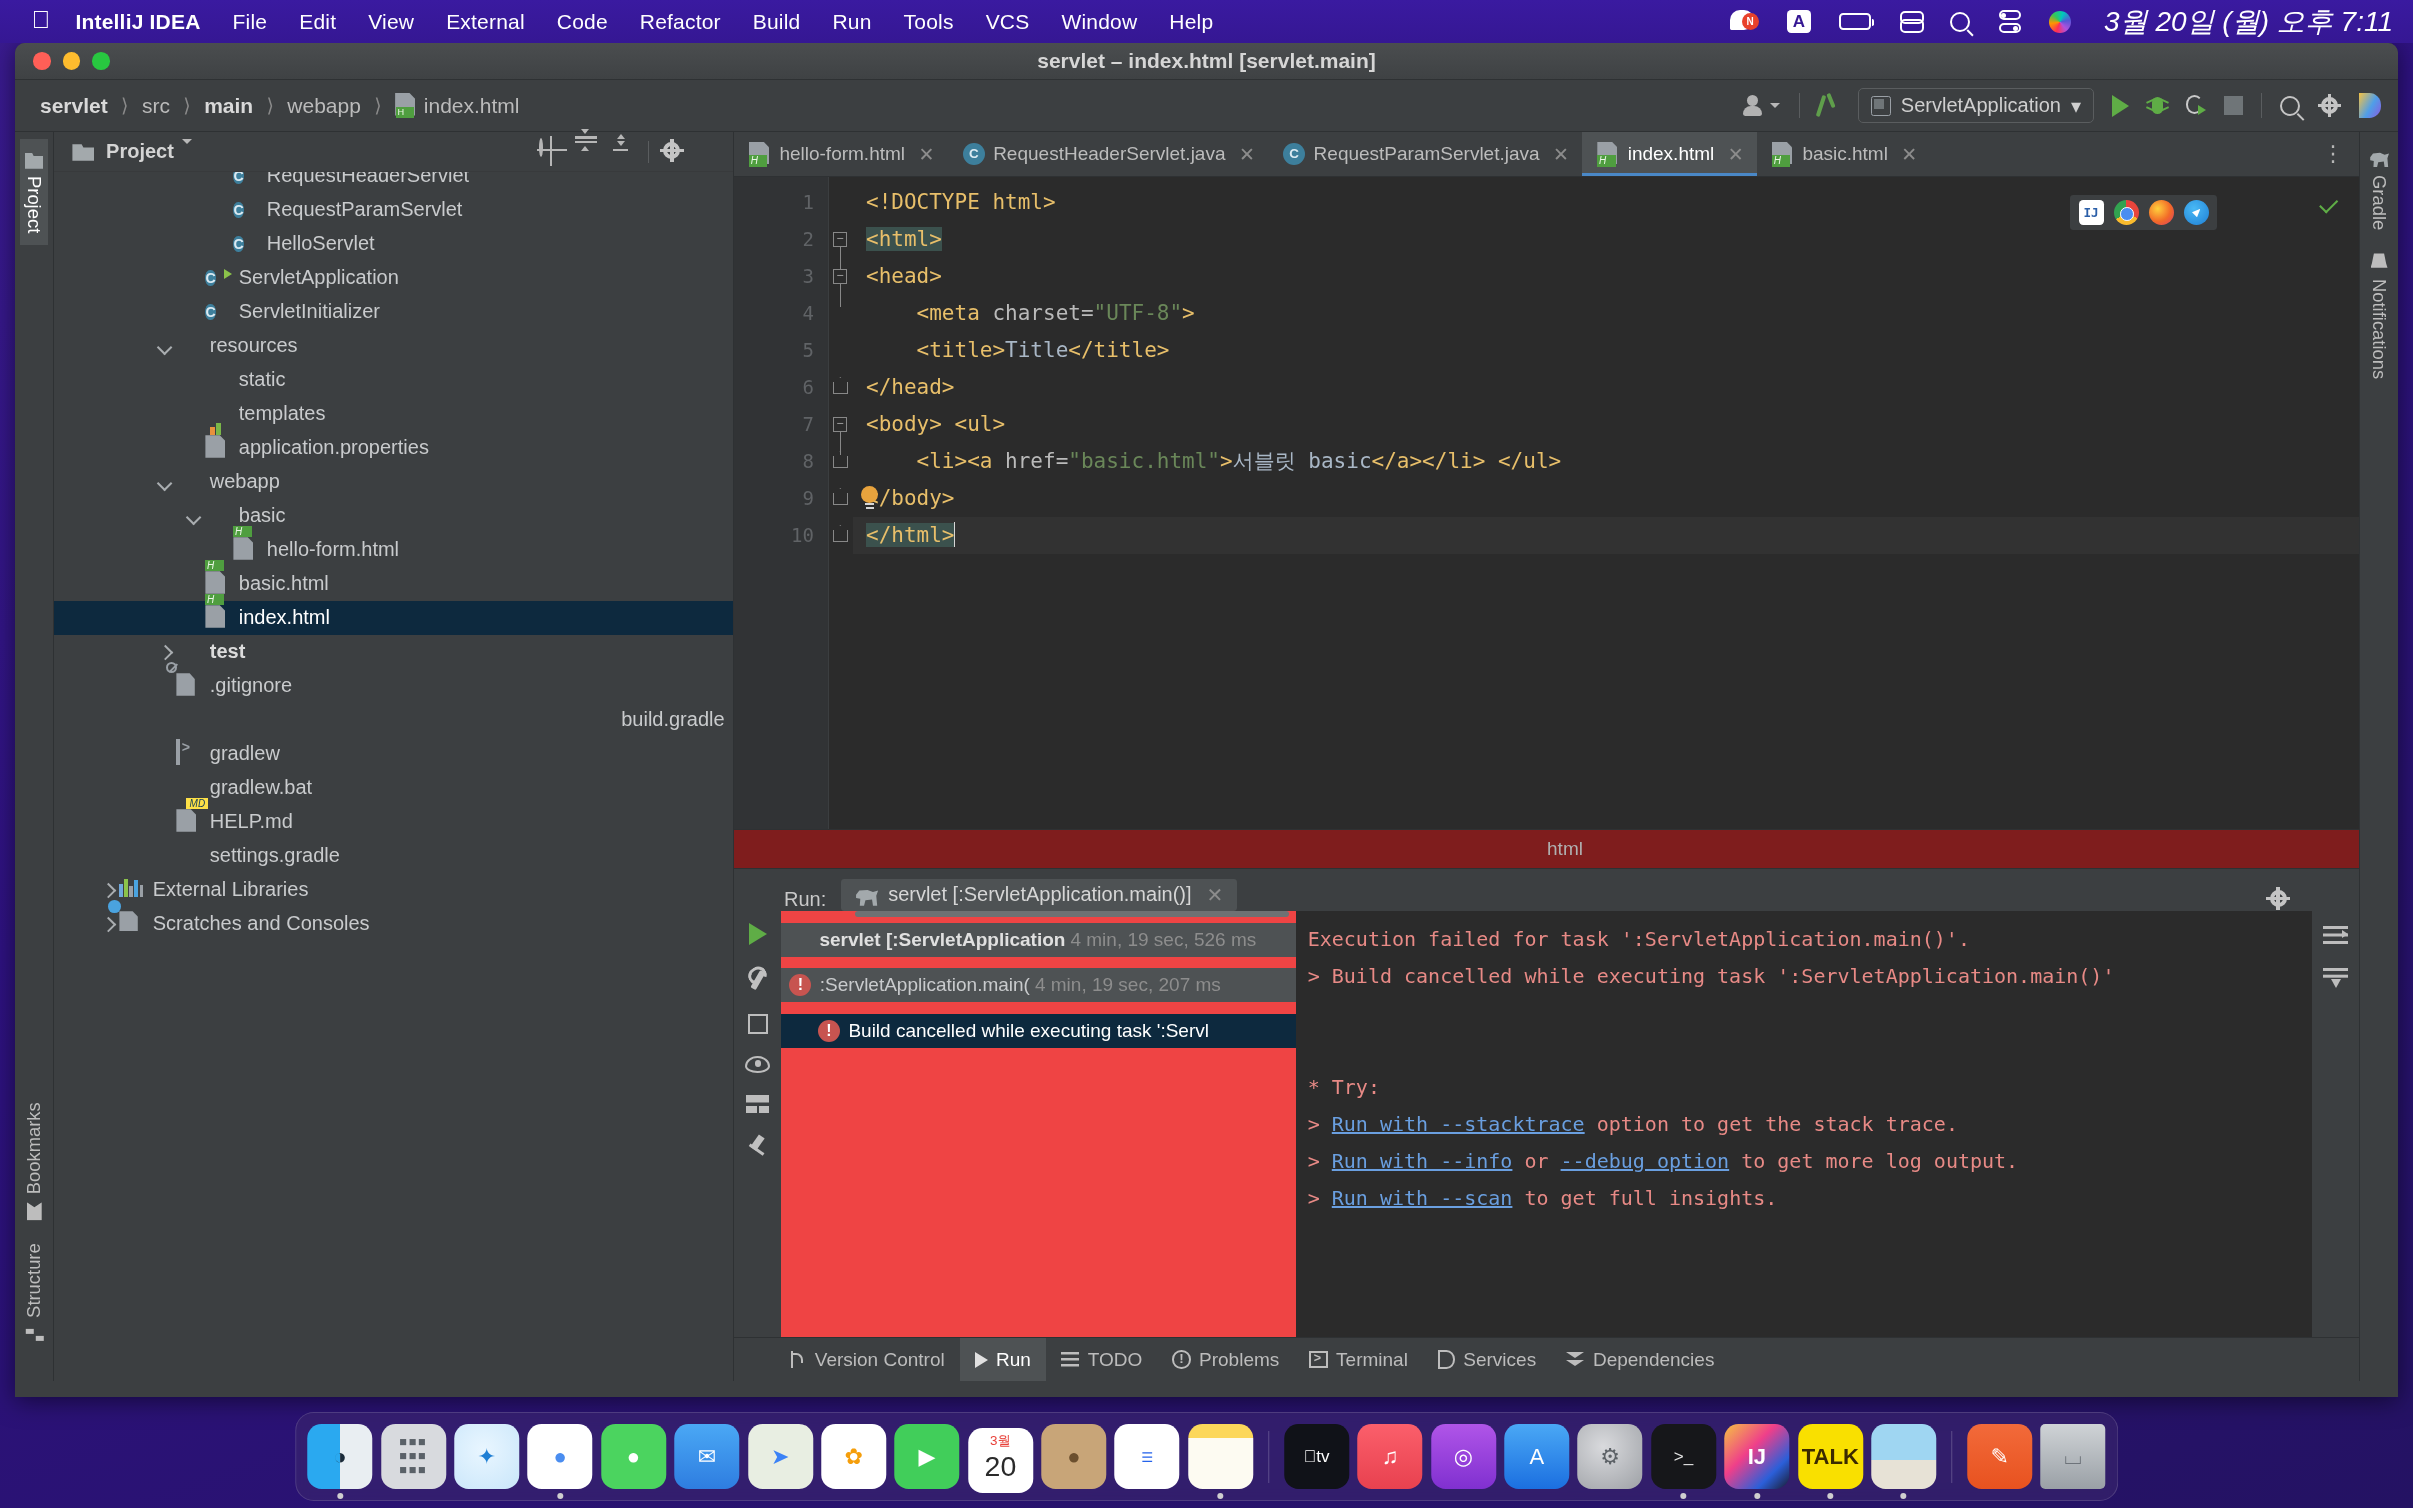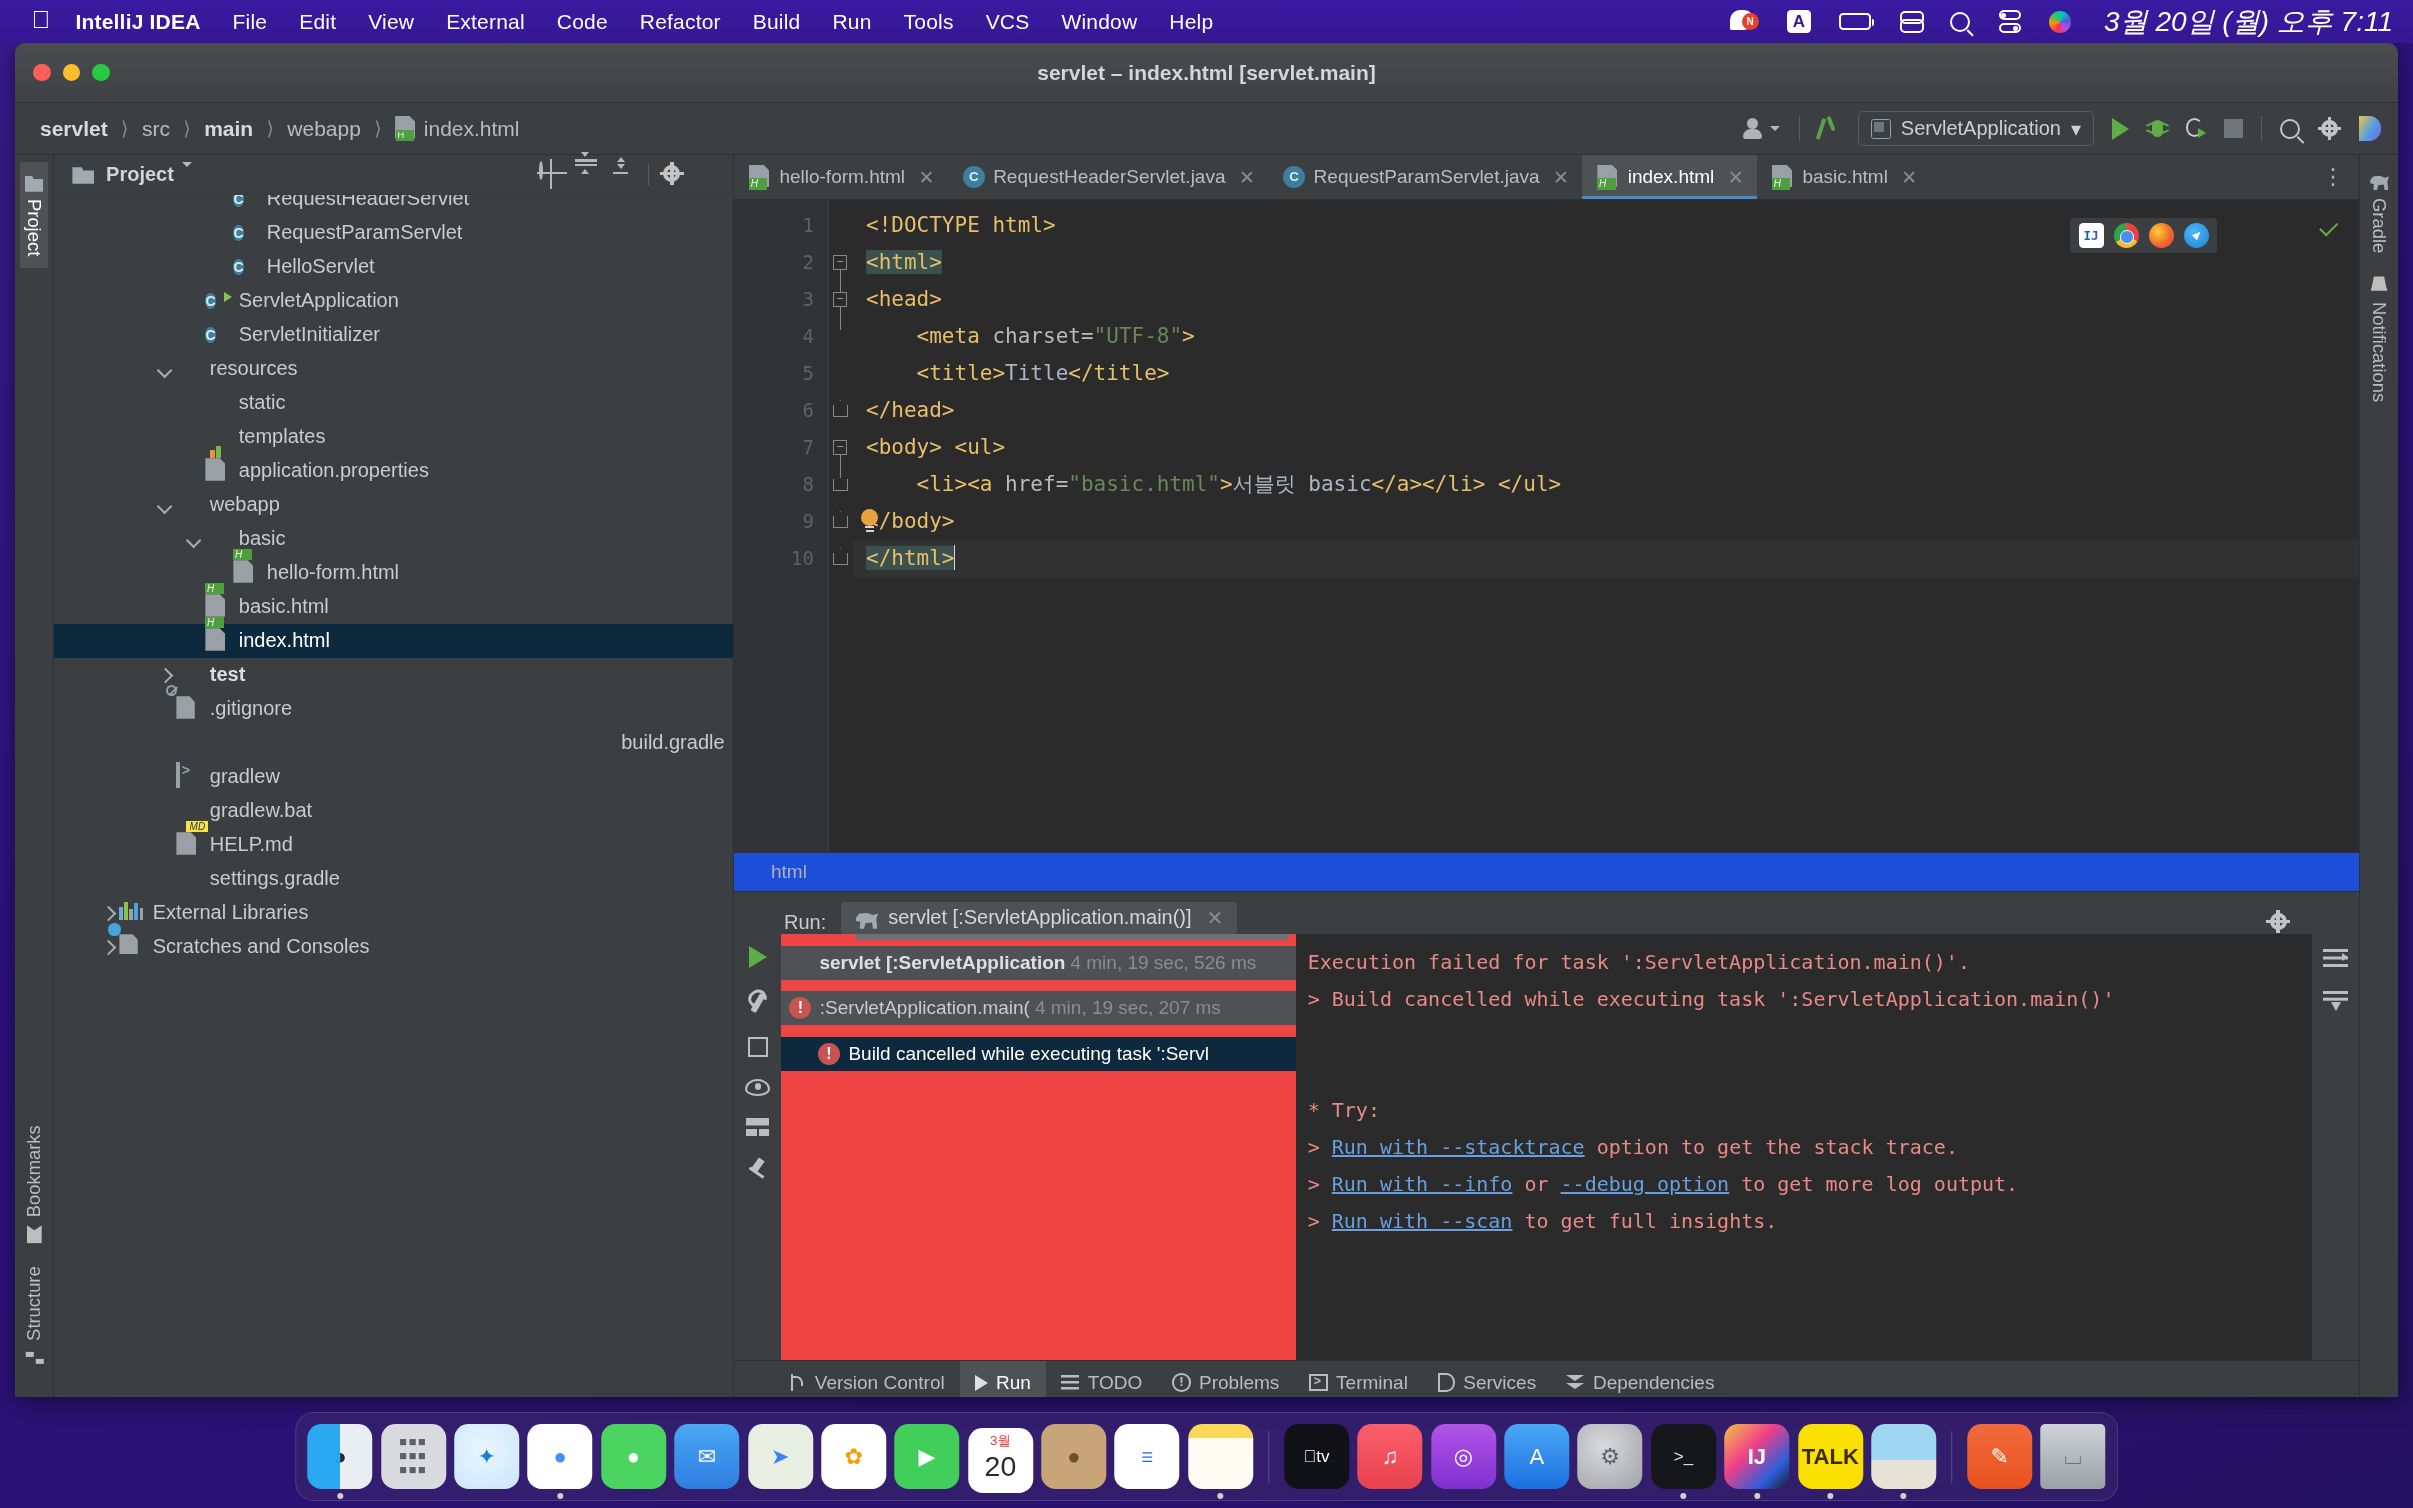--- a/index.html
+++ b/index.html
@@ -100,21 +100,21 @@
 
   
   #ide {
     position:absolute; left:15px; top:43px; width:2383px; height: 1354px;
     background:#3c3f41; border-radius: 10px 10px 0 0; overflow:hidden;
     box-shadow: 0 3.4px 25px rgba(0,0,0,0.5);
   }
 
   
   #titlebar {
-    height: 60px; background: linear-gradient(180deg,#4a4d4f,#3f4244);
+    height: 37px; background: linear-gradient(180deg,#4a4d4f,#3f4244);
     display:flex; align-items:center; position:relative;
     border-bottom: 0.8px solid #2e3133;
   }
   .traffic { display:flex; gap:11.7px; padding-left:18.4px; }
   .tl { width:17.6px; height:17.6px; border-radius:50%; }
   .tl.r { background:#ff5f57; }
   .tl.y { background:#febc2e; }
   .tl.g { background:#28c840; }
   #titlebar .title {
     position:absolute; left:0; right:0; text-align:center;
@@ -407,22 +407,22 @@
   .bico.saf { background: radial-gradient(circle at 40% 35%, #49b9f5, #1f7fd4); position:relative;}
   .bico.saf::after{content:'';position:absolute;left:8.4px;top:8.4px;width:8.4px;height:8.4px;
      background:#fff;clip-path:polygon(0 40%,100% 0,60% 100%);}
   .okcheck {
     position:absolute; right:20px; top:17px; width:22px; height:22px;
   }
   .okcheck::after{ content:''; position:absolute; left:3.4px; top:5px; width:15px; height:7.5px;
      border-left:2.5px solid #5fad46; border-bottom:2.5px solid #5fad46; transform: rotate(-45deg);}
 
   #bc-bottom {
-    height: 39px; background:#1d4ed8; display:flex; align-items:center;
-    padding-left: 37px; color:#b0b0b0; font-size:19px; border-top:0.8px solid #2e3133;
+    height: 39px; background:#7f1d1d; display:flex; align-items:center;
+    padding-left: 37px; color:#b0b0b0; font-size:19px; border-top:0.8px solid #2e3133;justify-content:center;
   }
 
   
   #runpanel {
     height: 469px; background:#3c3f41; display:flex; flex-direction:column;
     border-top:0.8px solid #2e3133;
   }
   #run-head {
     height:42px; display:flex; align-items:flex-end; padding:0 15px 0 50px; gap:15px;
   }

